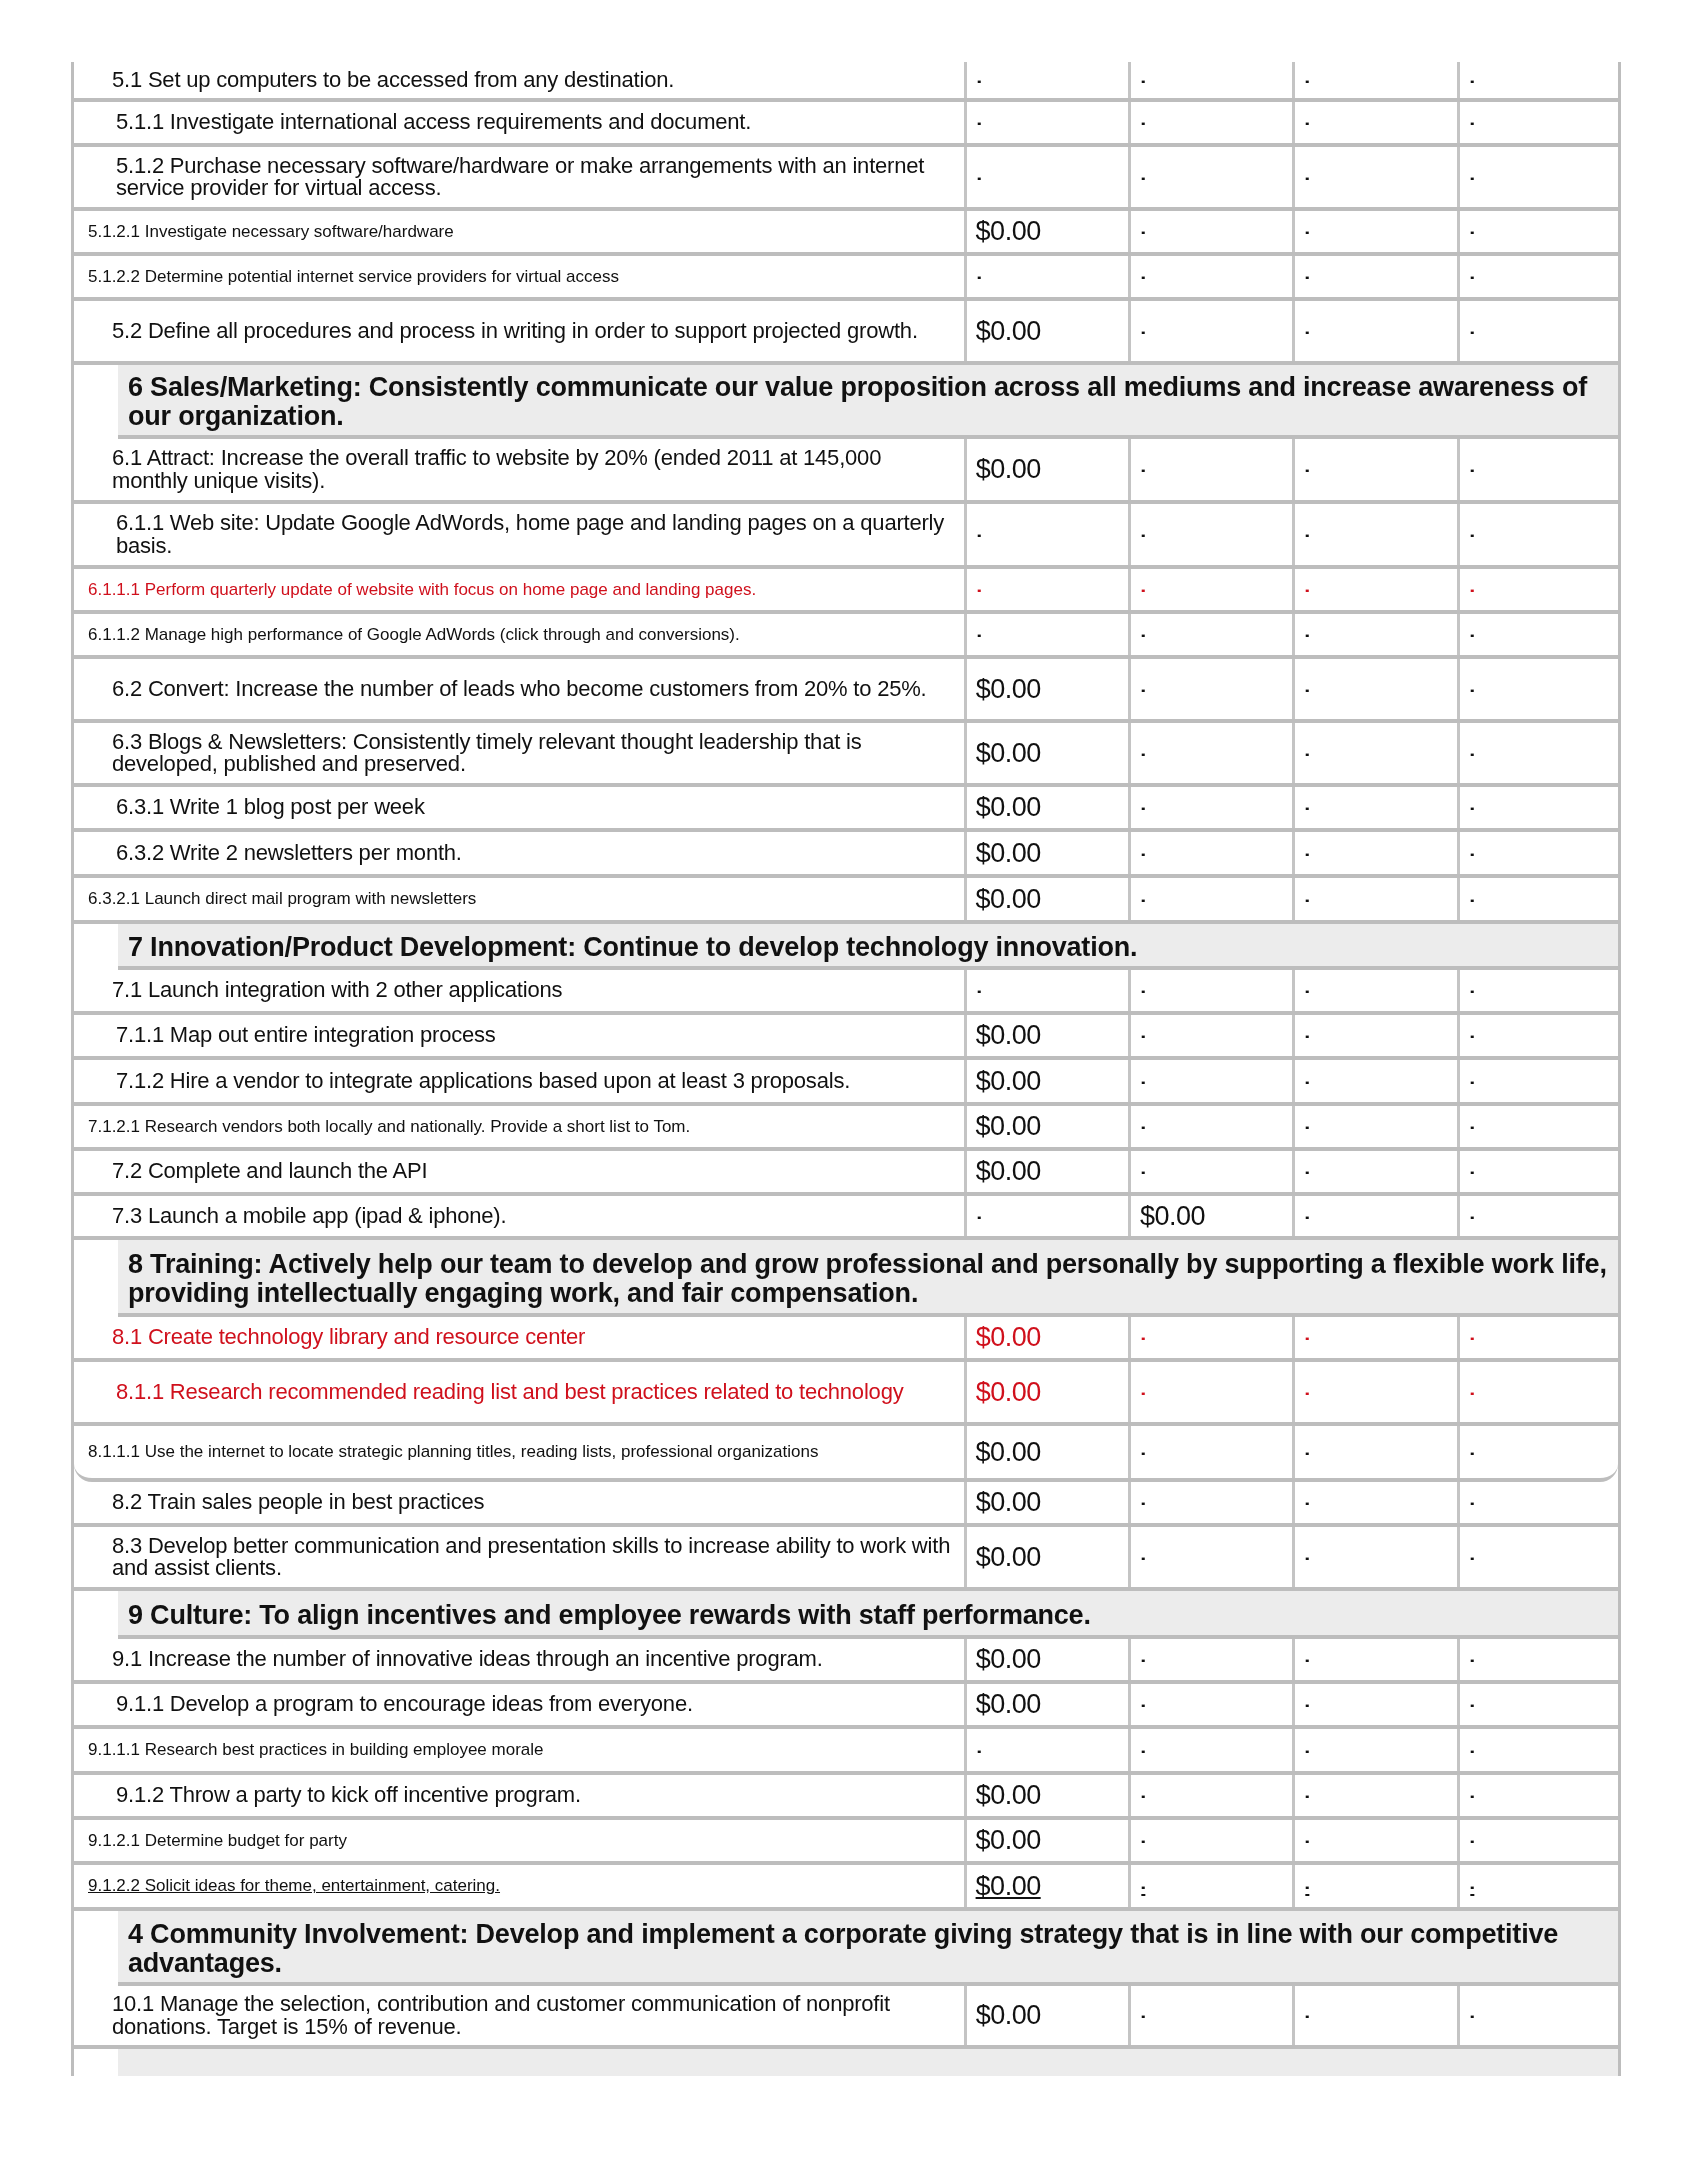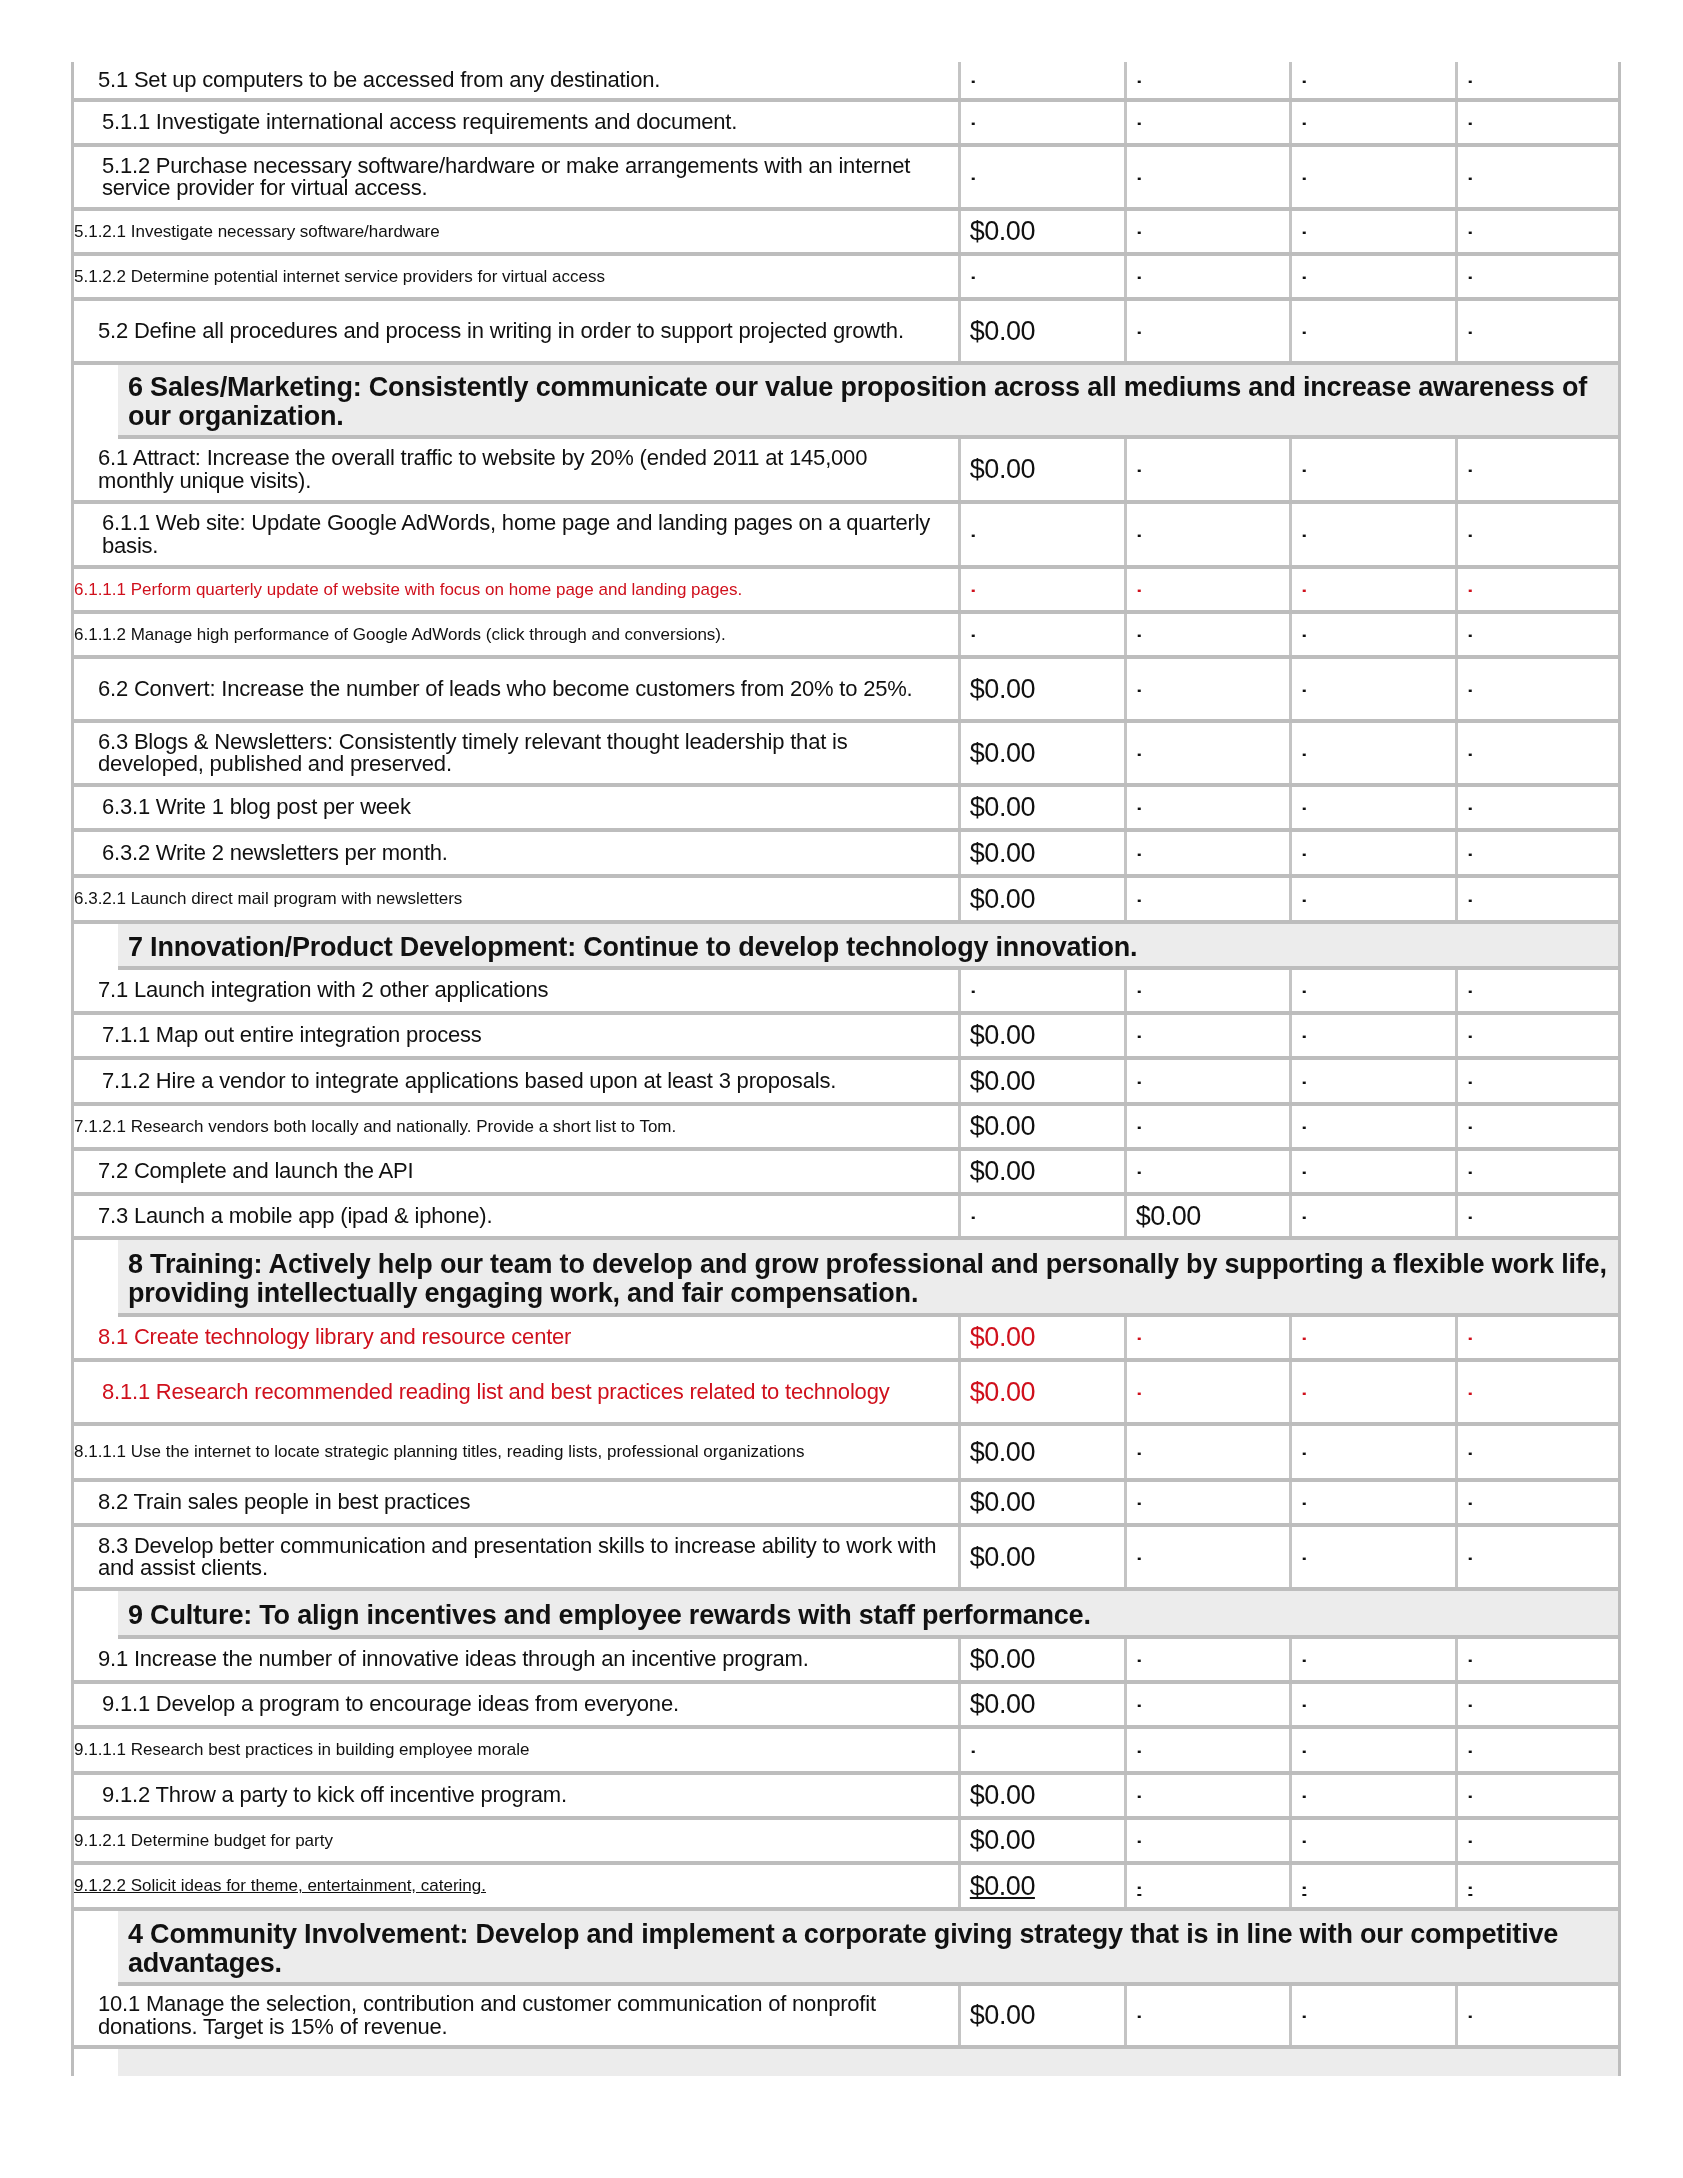--- a/index.html
+++ b/index.html
@@ -4,21 +4,21 @@
 <style>
   html, body { margin: 0; padding: 0; background: #ffffff; }
   body { width: 1683px; height: 2178px; position: relative; overflow: hidden;
          font-family: "Liberation Sans", sans-serif; color: #111; }
   #clip { position: absolute; left: 0; top: 0; width: 1683px; height: 2076px; overflow: hidden; }
   #tbl { position: absolute; left: 71px; top: 62px; width: 1550px;
          border-left: 3px solid #bdbdbd; border-right: 3px solid #bdbdbd; box-sizing: border-box; }
   .row { position: relative; display: flex; box-sizing: border-box;
          border-bottom: 4px solid #bdbdbd; }
   .row .desc { width: 885px; box-sizing: border-box; display: flex; align-items: center;
-               line-height: 1.02; padding-right: 10px; }
+               line-height: 1.02; padding-right: 10px; margin-left: 14px; }
   .row .val { width: 166px; box-sizing: border-box; border-left: 3px solid #c4c4c4;
               display: flex; align-items: center; padding-left: 9px; }
   .row .val:last-child { width: 163px; }
   .lvl2 .desc { padding-left: 24px; font-size: 22px; letter-spacing: -0.2px; }
   .lvl3 .desc { padding-left: 28px; font-size: 22px; letter-spacing: -0.2px; }
   .lvl4 .desc { font-size: 17px; letter-spacing: 0px; }
   .money { font-family: "Liberation Sans", sans-serif; font-size: 27px; letter-spacing: -0.5px; }
   .dash { font-size: 20px; font-weight: bold; transform: scaleX(0.6); display: inline-block; }
   .red { color: #d0101c; }
   .hdr { background: #ececec; border-bottom: 4px solid #bdbdbd; box-sizing: border-box;
@@ -423,21 +423,21 @@
         <div class="val">
           <span class="dash" style="color: rgb(208, 16, 28);">-</span>
         </div>
         <div class="val">
           <span class="dash" style="color: rgb(208, 16, 28);">-</span>
         </div>
         <div class="val">
           <span class="dash" style="color: rgb(208, 16, 28);">-</span>
         </div>
       </div>
-      <div class="row lvl4" style="height: 56px;">
+      <div class="row lvl4" style="height: 56px; border-radius: 18px;">
         <div class="desc">
           <span>8.1.1.1 Use the internet to locate strategic planning titles, reading lists, professional organizations</span>
         </div>
         <div class="val">
           <span class="money">$0.00</span>
         </div>
         <div class="val">
           <span class="dash">-</span>
         </div>
         <div class="val">

